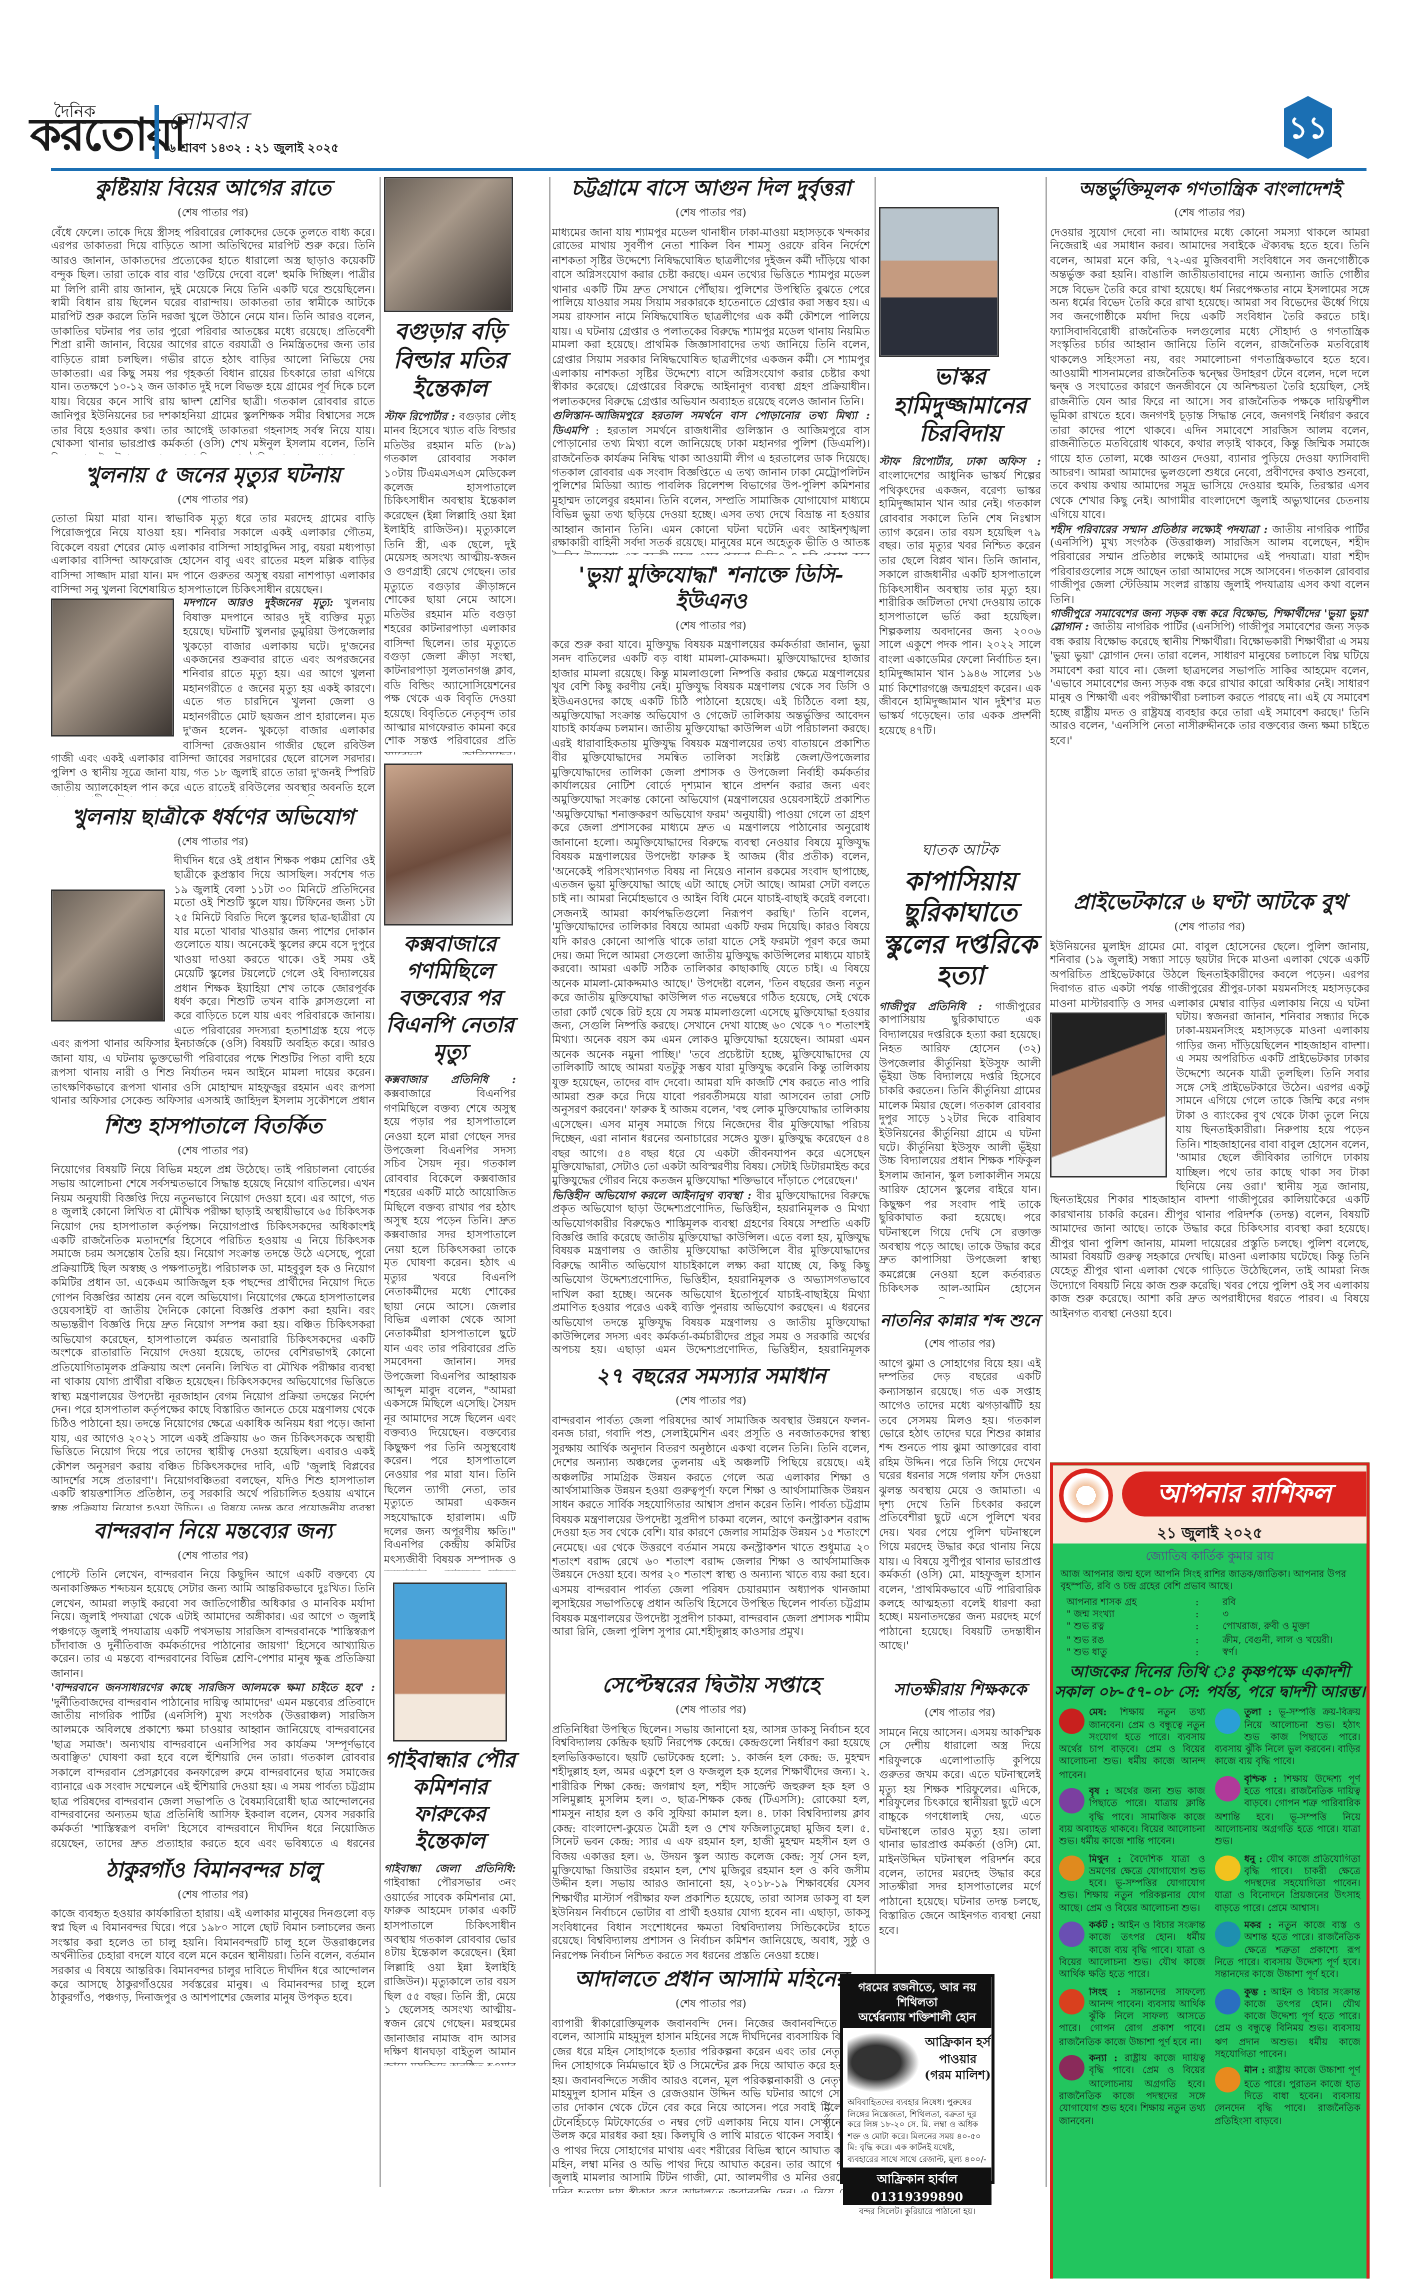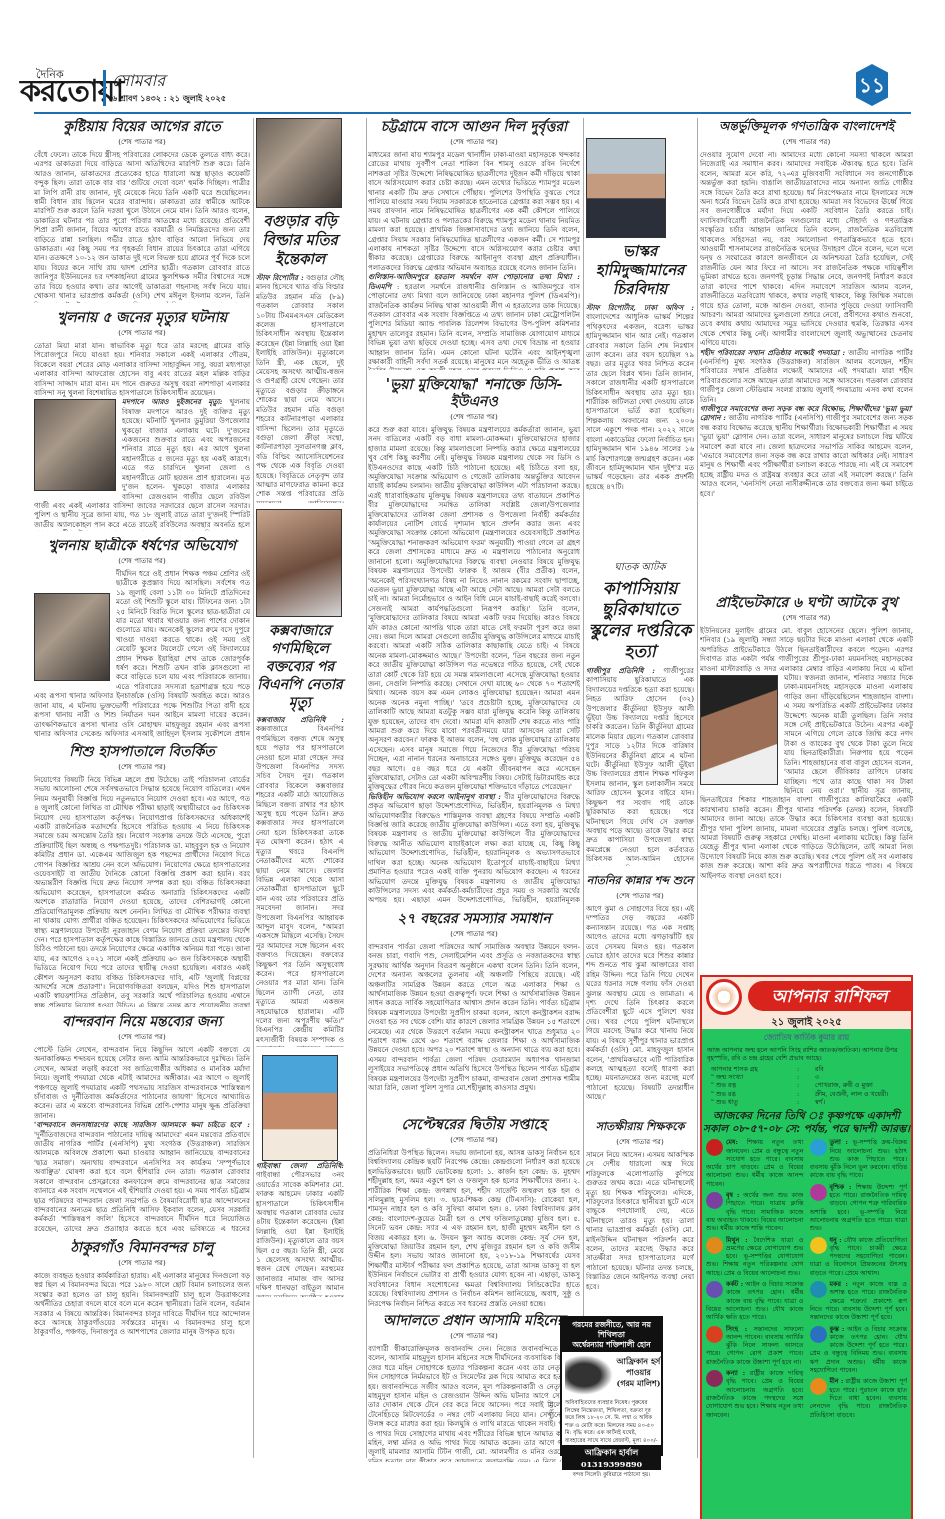--- a/index.html
+++ b/index.html
@@ -120,20 +120,21 @@
     <span class="lead">স্টাফ রিপোর্টার :</span>
     <span>বগুড়ার লৌহ মানব হিসেবে খ্যাত বডি বিল্ডার মতিউর রহমান মতি (৮৯) গতকাল রোববার সকাল ১০টায় টিএমএসএস মেডিকেল কলেজ হাসপাতালে চিকিৎসাধীন অবস্থায় ইন্তেকাল করেছেন (ইন্না লিল্লাহি ওয়া ইন্না ইলাইহি রাজিউন)। মৃত্যুকালে তিনি স্ত্রী, এক ছেলে, দুই মেয়েসহ অসংখ্য আত্মীয়-স্বজন ও গুণগ্রাহী রেখে গেছেন। তার মৃত্যুতে বগুড়ার ক্রীড়াঙ্গনে শোকের ছায়া নেমে আসে। মতিউর রহমান মতি বগুড়া শহরের কাটনারপাড়া এলাকার বাসিন্দা ছিলেন। তার মৃত্যুতে বগুড়া জেলা ক্রীড়া সংস্থা, কাটনারপাড়া সুলতানগঞ্জ ক্লাব, বডি বিল্ডিং অ্যাসোসিয়েশনের পক্ষ থেকে এক বিবৃতি দেওয়া হয়েছে। বিবৃতিতে নেতৃবৃন্দ তার আত্মার মাগফেরাত কামনা করে শোক সন্তপ্ত পরিবারের প্রতি সমবেদনা জানিয়েছেন। বিবৃতিদাতারা হলেন ওই ক্লাবের সভাপতি, সাঃ সম্পাদকসহ অন্যান্য নেতৃবৃন্দ। অনুরূপ শোক প্রকাশ করেছেন বগুড়া জেলা ক্রীড়া সংস্থার নেতৃবৃন্দ। গতকাল রোববার বাদ আছর বগুড়া করোনেশন ইনস্টিটিউট মাঠে নামাজের জানাজা শেষে নামাজগড় গোরস্থানে তাকে দাফন করা হয়।</span>
   </div>
   <div class="photo" style="width:86px; height:108px; margin-top:6px; background:linear-gradient(160deg,#c9a58c,#6d4c3d 55%,#d6d6d6);"></div>
   <div class="photo-caption-head" style="font-size:14px; line-height:18px; margin:4px 0;">কক্সবাজারে গণমিছিলে বক্তব্যের পর বিএনপি নেতার মৃত্যু</div>
   <div class="body-text" style="height:332px; overflow:hidden;">
     <span class="lead">কক্সবাজার প্রতিনিধি :</span>
     <span>কক্সবাজারে বিএনপির গণমিছিলে বক্তব্য শেষে অসুস্থ হয়ে পড়ার পর হাসপাতালে নেওয়া হলে মারা গেছেন সদর উপজেলা বিএনপির সদস্য সচিব সৈয়দ নূর। গতকাল রোববার বিকেলে কক্সবাজার শহরের একটি মাঠে আয়োজিত মিছিলে বক্তব্য রাখার পর হঠাৎ অসুস্থ হয়ে পড়েন তিনি। দ্রুত কক্সবাজার সদর হাসপাতালে নেয়া হলে চিকিৎসকরা তাকে মৃত ঘোষণা করেন। হঠাৎ এ মৃত্যুর খবরে বিএনপি নেতাকর্মীদের মধ্যে শোকের ছায়া নেমে আসে। জেলার বিভিন্ন এলাকা থেকে আসা নেতাকর্মীরা হাসপাতালে ছুটে যান এবং তার পরিবারের প্রতি সমবেদনা জানান। সদর উপজেলা বিএনপির আহ্বায়ক আব্দুল মাবুদ বলেন, "আমরা একসঙ্গে মিছিলে এসেছি। সৈয়দ নূর আমাদের সঙ্গে ছিলেন এবং বক্তব্যও দিয়েছেন। বক্তব্যের কিছুক্ষণ পর তিনি অসুস্থবোধ করেন। পরে হাসপাতালে নেওয়ার পর মারা যান। তিনি ছিলেন ত্যাগী নেতা, তার মৃত্যুতে আমরা একজন সহযোদ্ধাকে হারালাম। এটি দলের জন্য অপূরণীয় ক্ষতি।" বিএনপির কেন্দ্রীয় কমিটির মৎস্যজীবী বিষয়ক সম্পাদক ও কক্সবাজার-৩ আসনের সাবেক সংসদ সদস্য লুৎফুর রহমান কাজল বলেন, "বিএনপির দুঃসময়ে সৈয়দ নূর রাজপথে ছিলেন। কক্সবাজারে বিএনপিকে তৃণমূল পর্যায়ে সংগঠিত করতে তার ভূমিকা অনস্বীকার্য। আজকের সমাবেশেও তিনি বক্তব্য দিয়েছেন। এরপরই তিনি আল্লাহর ডাকে সাড়া দিয়েছেন। আমরা তার বিদেহী আত্মার মাগফিরাত কামনা করি।" তারুণ্যদলী ইউনিয়ন বিএনপি নেতা রফিক সিকদার হত্যার প্রতিবাদে, কক্সবাজারে আইন-শৃঙ্খলার অবনতি ও বিএনপির স্থায়ী কমিটির সদস্য সালাহউদ্দিন আহমদকে নিয়ে এনসিপি নেতার কুরুচিপূর্ণ বক্তব্যের প্রতিবাদে এ গণমিছিলের আয়োজন করা হয়। লুৎফুর রহমান কাজলের নেতৃত্বে কক্সবাজার শহরে এ কর্মসূচি অনুষ্ঠিত হয়।</span>
   </div>
   <div class="photo" style="width:76px; height:106px; margin:8px auto 0; background:linear-gradient(180deg,#4aa3d9 0 35%,#c48a6a 36% 70%,#f3e8dc 71%);"></div>
+  <div class="photo-caption-head" style="font-size:14px; line-height:18px; margin:4px 0;">গাইবান্ধার পৌর কমিশনার ফারুকের ইন্তেকাল</div>
   <div class="body-text" style="height:136px; overflow:hidden;">
     <span class="lead">গাইবান্ধা জেলা প্রতিনিধি:</span>
     <span>গাইবান্ধা পৌরসভার ৩নং ওয়ার্ডের সাবেক কমিশনার মো. ফারুক আহমেদ ঢাকার একটি হাসপাতালে চিকিৎসাধীন অবস্থায় গতকাল রোববার ভোর ৪টায় ইন্তেকাল করেছেন। (ইন্না লিল্লাহি ওয়া ইন্না ইলাইহি রাজিউন)। মৃত্যুকালে তার বয়স ছিল ৫৫ বছর। তিনি স্ত্রী, মেয়ে ১ ছেলেসহ অসংখ্য আত্মীয়-স্বজন রেখে গেছেন। মরহুমের জানাজার নামাজ বাদ আসর দক্ষিণ ধানঘড়া বাইতুল আমান জামে মসজিদে অনুষ্ঠিত হওয়ার পর পারিবারিক গোরস্থানে দাফন করা হয়।</span>
   </div>
 </div>
 <div class="vrule" style="left:366px; top:118px; height:1340px;"></div>
 
 <div class="col" style="left:368px; top:118px; width:212px;">
   <div class="story" style="height:252px; overflow:hidden;">
     <div class="headline">চট্টগ্রামে বাসে আগুন দিল দুর্বৃত্তরা</div>

